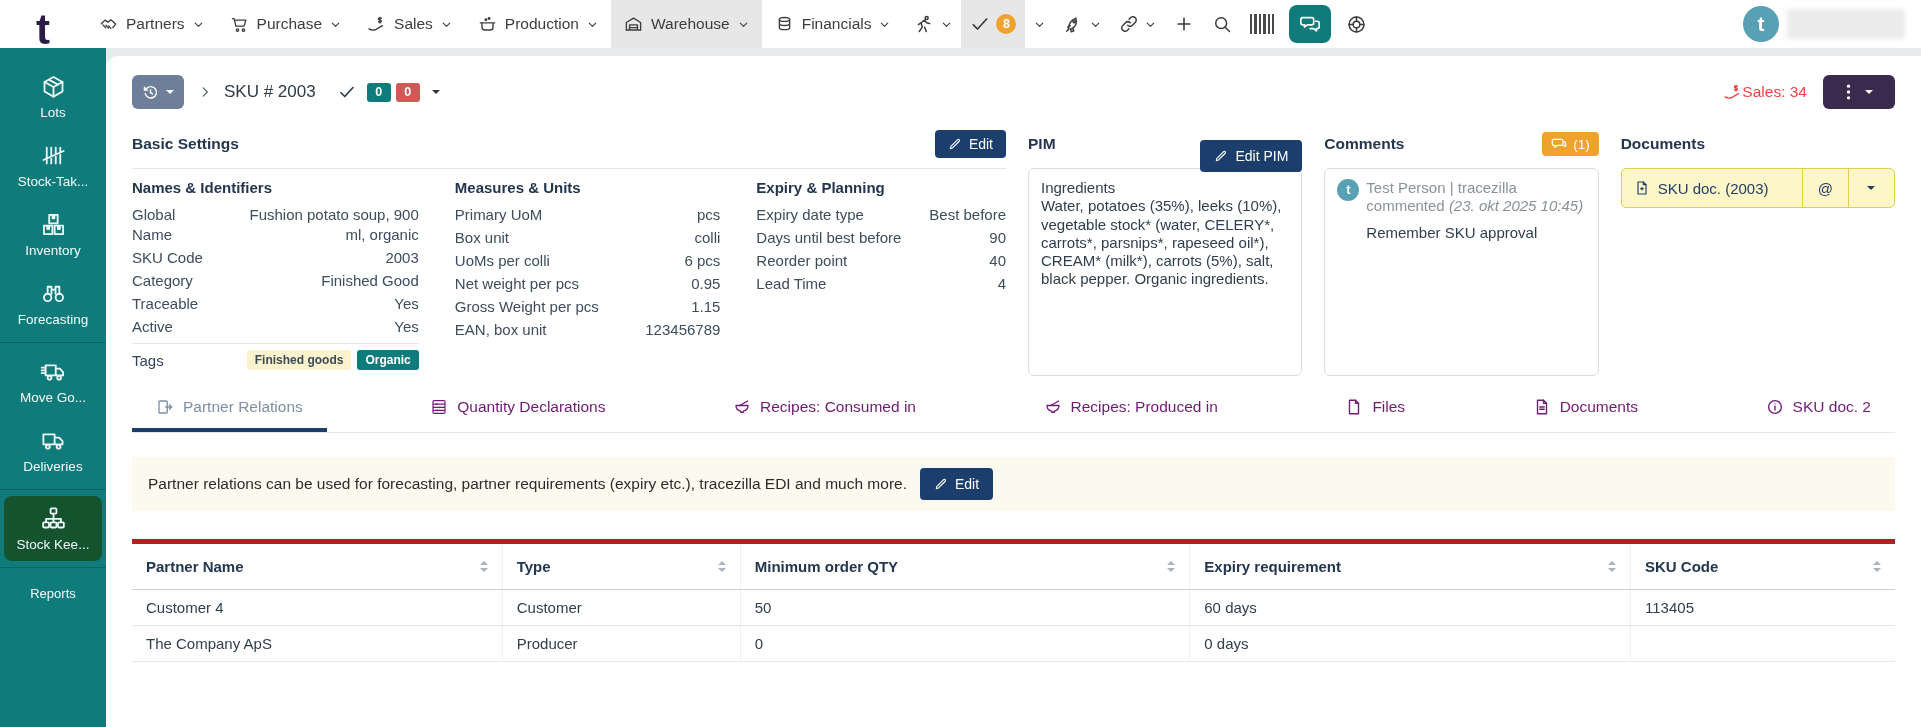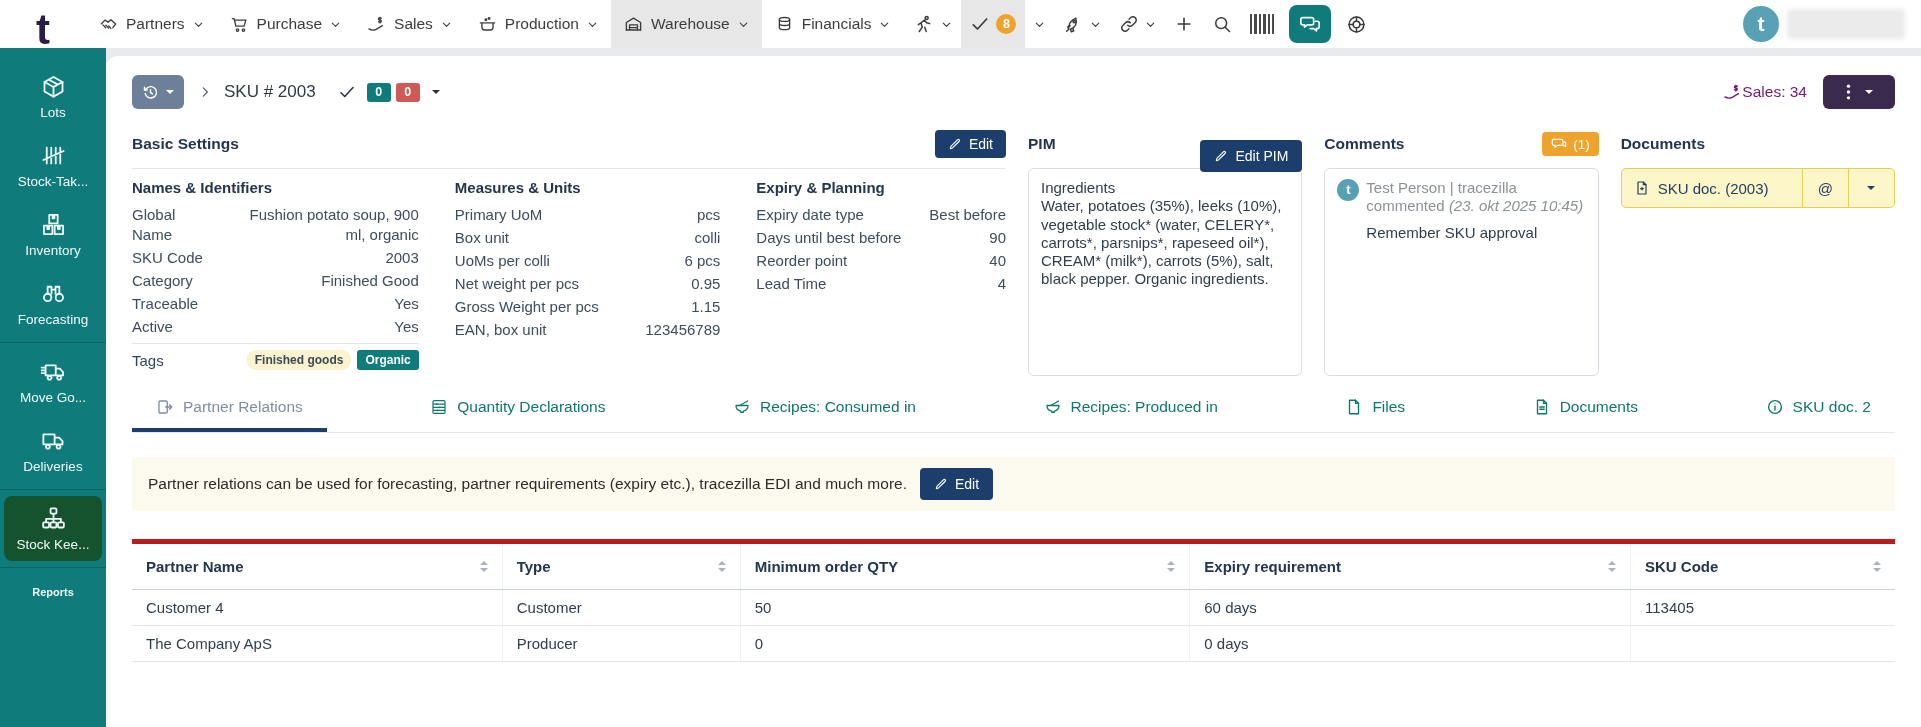--- a/index.html
+++ b/index.html
@@ -25,80 +25,80 @@
      display:flex; align-items:center; justify-content:center; font-size:21px; font-weight:700; margin:0 8px 0 14px;}
   .blur-name { width:118px; height:30px; background:#ebebeb; border-radius:4px; filter:blur(2px); margin-right:16px;}
 
   
   .app { display:flex; height:679px; }
   .sidebar { width:106px; background:#0f7c7b; color:#f2fafa; display:flex; flex-direction:column; padding-top:14px; flex-shrink:0;}
   .side-item { display:flex; flex-direction:column; align-items:center; gap:5px; padding:9px 2px; margin:2px 4px; font-size:13.5px; cursor:pointer; text-align:center;}
   .side-item svg { width:27px; height:27px; }
   .side-item.active { background:#14532d; border-radius:8px; }
   .side-div { height:1px; background:rgba(0,0,0,.18); margin:4px 0; }
-  .side-section { font-weight:700; font-size:11px; text-align:center; padding:14px 0; cursor:pointer;}
+  .side-section { font-weight:400; font-size:13px; text-align:center; padding:14px 0; cursor:pointer;}
 
   .content { flex:1; padding-top:8px; min-width:0; }
   .card { background:#fff; border-radius:12px 0 0 0; height:100%; padding:14px 26px 0 26px; }
 
   
   .page-head { display:flex; align-items:center; height:44px; margin-bottom:12px; }
   .hist-btn { background:#6d7f99; border:none; border-radius:6px; height:34px; padding:0 10px;
      display:flex; align-items:center; gap:7px; color:#fff; cursor:pointer;}
   .crumb-chev { color:#5a6470; margin:0 12px 0 14px; display:flex;}
   .page-title { font-size:17px; color:#2e3a47; }
   .title-check { color:#253c56; margin:0 6px 0 22px; display:flex;}
   .pill { min-width:24px; height:19px; border-radius:3px; color:#fff; font-size:12.5px; font-weight:700;
      display:inline-flex; align-items:center; justify-content:center; padding:0 6px; margin-left:5px;}
   .pill.teal { background:#0f7c7b; } .pill.red { background:#cf5a55; }
   .caret { width:0; height:0; border:4.5px solid transparent; border-top-color:currentColor; display:inline-block; transform:translateY(2px);}
   .head-caret { color:#333; margin-left:12px;}
   .page-head-right { margin-left:auto; display:flex; align-items:center; gap:16px;}
-  .sales-link { display:flex; align-items:center; font-size:15.5px; color:#701a75; cursor:pointer;}
+  .sales-link { display:flex; align-items:center; font-size:15.5px; color:#ef4444; cursor:pointer;}
   .more-btn { background:#3a2a4d; border:none; border-radius:6px; height:34px; width:72px; color:#fff;
      display:flex; align-items:center; justify-content:center; gap:14px; cursor:pointer;}
 
   
   .panels { display:flex; gap:22px; align-items:flex-start; }
   .panel-head { display:flex; align-items:center; justify-content:space-between; height:36px; margin-bottom:6px;}
   .panel-title { font-size:15.5px; font-weight:700; color:#24364e; }
   .btn-navy { background:#1c3e6d; color:#fff; border:none; border-radius:4px; font-size:14px;
      display:inline-flex; align-items:center; gap:7px; padding:6px 13px; cursor:pointer;}
   .bs { width:874px; flex-shrink:0;}
   .bs hr { border:none; border-top:1px solid #e4e7ea; margin:2px 0 10px 0;}
   .bs-cols { display:grid; grid-template-columns:1.08fr 1fr 0.94fr; column-gap:36px;}
   .col-title { font-size:15px; font-weight:700; color:#24364e; margin-bottom:7px;}
   .kv { display:flex; justify-content:space-between; gap:10px; font-size:15px; padding:1.5px 0; line-height:20px;}
   .kv .k { color:#3c4d5e; }
   .kv .v { color:#3c4d5e; text-align:right; max-width:66%; }
   .tags-row { border-top:1px solid #e4e7ea; margin-top:5px; padding-top:6px; display:flex; align-items:center; font-size:15px;}
   .tags-pills { margin-left:auto; display:flex; gap:6px;}
   .tag { font-size:12px; font-weight:700; border-radius:3px; padding:3px 8px;}
-  .tag.yellow { background:#fbf3cd; color:#3a4a5a;border-radius:9px;}
+  .tag.yellow { background:#fbf3cd; color:#3a4a5a;}
   .tag.teal { background:#0f7c7b; color:#fff;}
   .panel-sm { flex:1; min-width:0;}
   .panel-box { border:1px solid #d8dde3; border-radius:6px; padding:10px 12px; min-height:208px;
      font-size:15px; line-height:1.22; color:#2f3e4e;}
   .badge-cmt { background:#efa32d; color:#fff; border-radius:4px; padding:4px 9px; font-size:13.5px;
      display:inline-flex; align-items:center; gap:6px; cursor:pointer;}
   .cmt-head { display:flex; gap:7px; }
   .cmt-avatar { width:22px; height:22px; border-radius:50%; background:#58a0b4; color:#fff; flex-shrink:0;
      display:flex; align-items:center; justify-content:center; font-size:13px; font-weight:700;}
   .cmt-meta { color:#8b9198; }
   .cmt-meta .ts { font-style:italic; }
   .cmt-body { margin:8px 0 0 29px; color:#2f3e4e;}
   .doc-btn { display:flex; width:100%; height:40px; background:#fdf6c9; border:1px solid #e3cf4f; border-radius:5px;
      color:#243e63; font-size:15px; overflow:hidden; cursor:pointer;}
   .doc-main { flex:1; display:flex; align-items:center; gap:8px; padding:0 12px;}
   .doc-seg { width:46px; display:flex; align-items:center; justify-content:center; border-left:1px solid #e3cf4f;}
 
   
   .tabs { display:flex; justify-content:space-between; align-items:stretch; height:47px; margin-top:10px;
      border-bottom:1px solid #e5e8eb; }
-  .tab { display:flex; align-items:center; gap:9px; padding:0 24px; font-size:15.5px; color:#0f766e;
+  .tab { display:flex; align-items:center; gap:9px; padding:0 24px; font-size:15.5px; color:#701a75;
      border-bottom:4px solid transparent; cursor:pointer; white-space:nowrap;}
   .tab.active { color:#7d8fa5; border-bottom-color:#1c3e6d; }
   .tab svg { width:18px; height:18px; }
 
   
   .info-bar { margin-top:24px; background:#fcfaee; padding:11px 16px; display:flex; align-items:center; gap:13px;
      font-size:15.5px; color:#2c2c2c;}
 
   
   table { width:100%; border-collapse:collapse; margin-top:28px; font-size:15px;}

